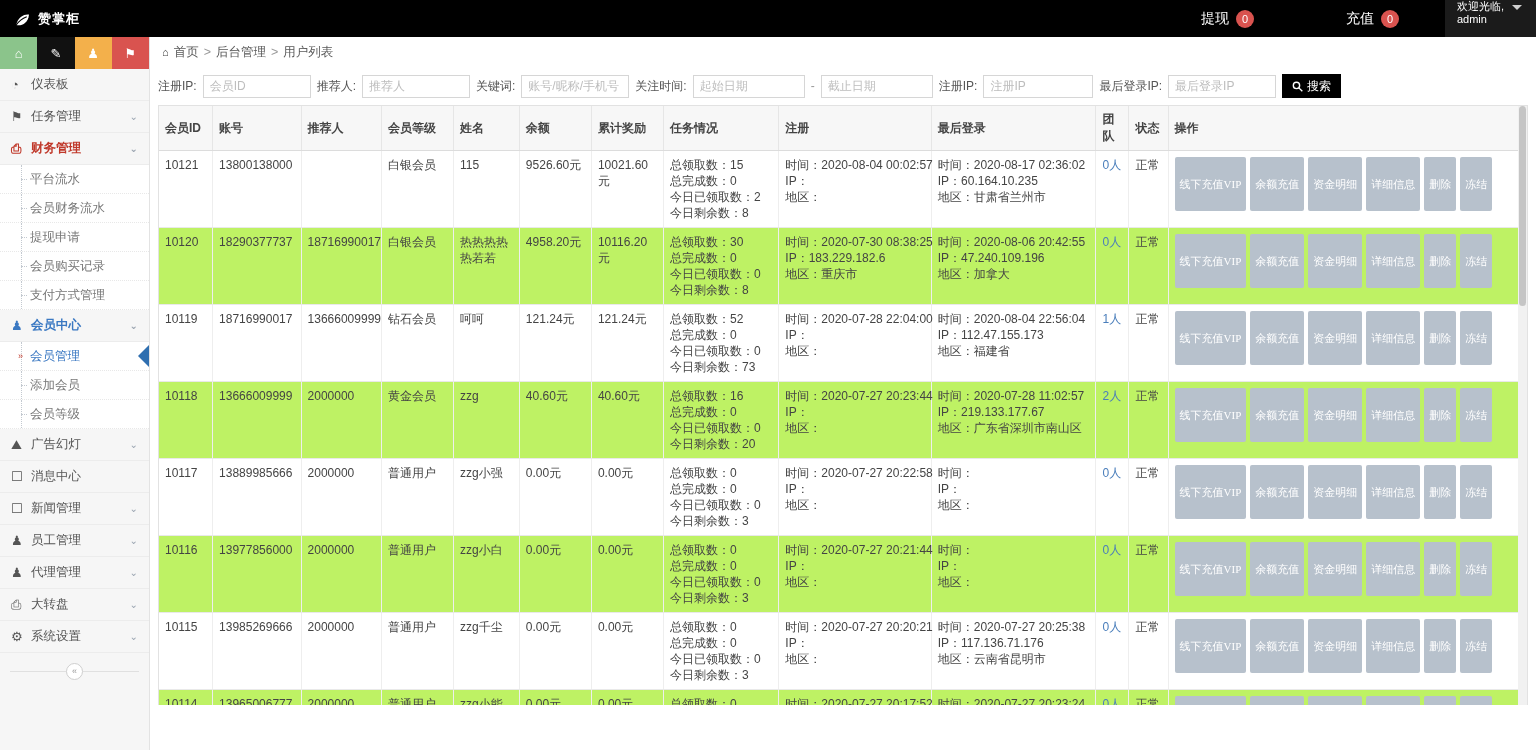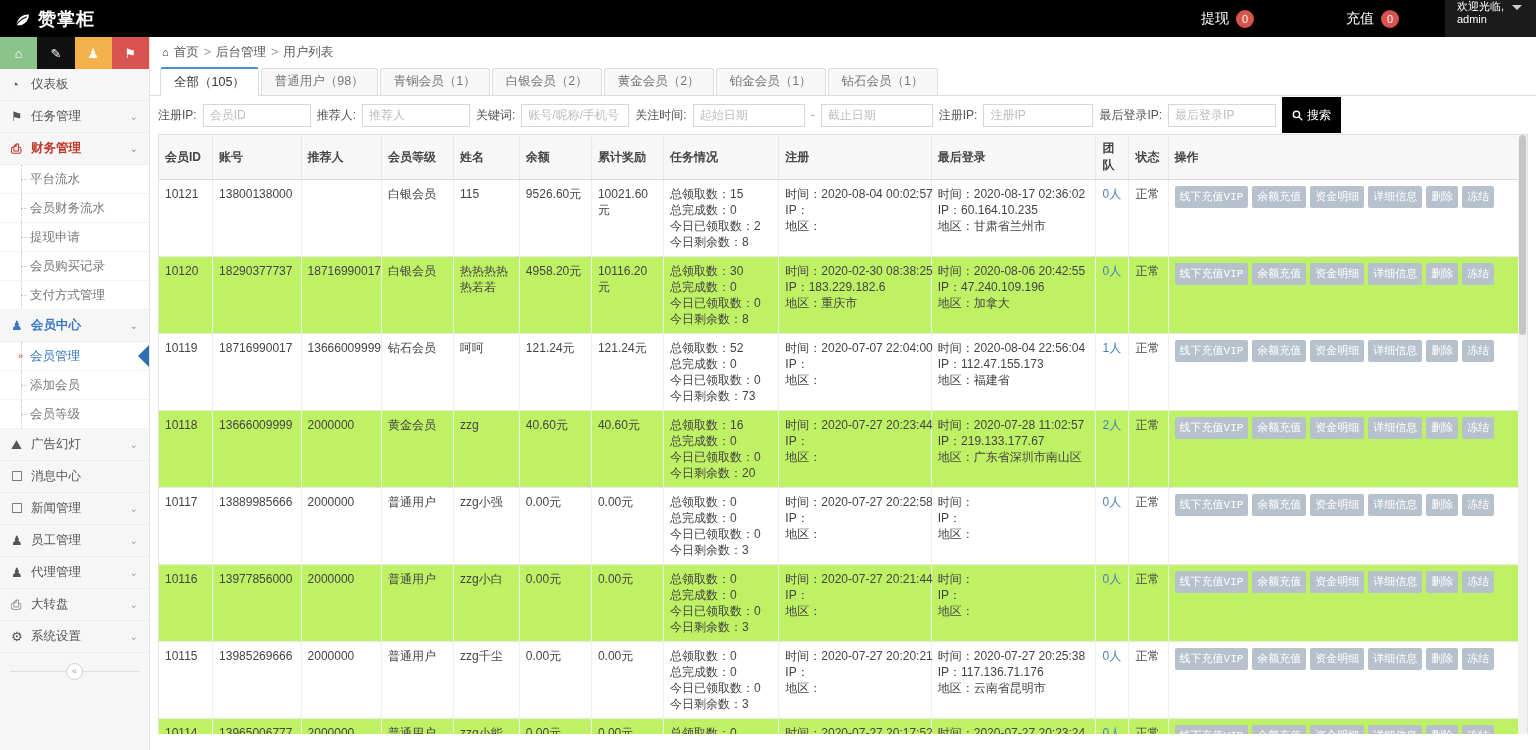--- a/index.html
+++ b/index.html
@@ -10,21 +10,21 @@
     font-size:12px; color:#333; background:#fff;
   }
 
   
   .topbar{
     position:absolute; top:0; left:0; width:1536px; height:37px;
     background:#000; color:#fff; display:flex; align-items:center;
   }
   .brand{ width:150px; display:flex; align-items:center; gap:6px; padding-left:14px;}
   .brand-leaf{ width:18px;height:18px; display:block;}
-  .brand-text{ font-size:18px; font-weight:bold; letter-spacing:1px;}
+  .brand-text{ font-size:13px; font-weight:bold; letter-spacing:1px;}
   .topspacer{ flex:1; }
   .top-item{ display:flex; align-items:center; gap:7px; font-size:14px; padding:0 46px; }
   .badge-red{
     background:#d9534f; color:#fff; border-radius:10px;
     min-width:18px; height:18px; line-height:18px; text-align:center;
     font-size:11px; padding:0 5px; display:inline-block;
   }
   .userbox{
     display:flex; gap:8px; padding:0 14px 0 12px;
     height:37px; background:#1b1b1b; font-size:11px; line-height:13px;
@@ -92,21 +92,21 @@
   .flabel{ font-size:12px; color:#555; white-space:nowrap;}
   .finput{
     height:23px; border:1px solid #d6d6d6; background:#fff; padding:0 6px;
     font-size:12px; color:#333; font-family:inherit;
   }
   .finput::placeholder{ color:#bdbdbd; }
   .w-id{width:108px;} .w-ref{width:108px;} .w-kw{width:108px;}
   .w-date{width:112px;} .w-ip{width:110px;} .w-lip{width:108px;}
   .dash-sep{ color:#999; }
   .search-btn{
-    height:36px; background:#000; color:#fff; border:none; font-size:12px;
+    height:24px; background:#000; color:#fff; border:none; font-size:12px;
     padding:4px 10px; display:flex; align-items:center; gap:4px; cursor:pointer;
     font-family:inherit;
   }
 
   
   .tablewrap{ margin:0 8px; border:1px solid #e2e2e2; border-bottom:none; height:600px; overflow:hidden; position:relative;}
   table{ border-collapse:collapse; width:1368px; table-layout:fixed; }
   th{
     background:#f7f7f7; border-right:1px solid #e6e6e6; border-bottom:1px solid #dcdcdc;
     font-size:12px; font-weight:bold; color:#444; text-align:left; padding:5px 6px; height:22px;
@@ -114,22 +114,22 @@
   td{
     border-right:1px solid #eee; border-bottom:1px solid #e9e9e9;
     font-size:12px; color:#444; padding:6px 6px; vertical-align:top; line-height:16px;
   }
   tr.alt td{ background:#bef264; }
   .stack div{ white-space:nowrap; }
   .team-link{ color:#4a7ebb; text-decoration:none; cursor:pointer;}
   .status-txt{ color:#444; }
   .actbtns{ display:flex; flex-wrap:wrap; gap:4px; }
   .abtn{
-    background:#b7c1cc; color:#fff; border:none; font-size:11px; padding:5px 5px;
-    border-radius:2px; cursor:pointer; white-space:nowrap; font-family:Liberation Mono, monospace; line-height:12px;
+    background:#b7c1cc; color:#fff; border:none; font-size:11px; padding:21px 5px;
+    border-radius:2px; cursor:pointer; white-space:nowrap; font-family:Liberation Serif, serif; line-height:12px;
   }
   .scrollbar{
     position:absolute; right:0; top:0; width:9px; height:600px; background:#f1f1f1;
   }
   .scrollthumb{ position:absolute; right:1px; top:0; width:7px; height:200px; background:#c5c5c5; border-radius:4px;}
 </style>
 </head>
 <body>
 
 <div class="topbar">
@@ -262,29 +262,20 @@
 
   <div class="crumb">
     <span class="home-ic">⌂</span>
     <span>首页</span>
     <span class="sep">&gt;</span>
     <span>后台管理</span>
     <span class="sep">&gt;</span>
     <span>用户列表</span>
   </div>
 
-  <div class="tabs" id="tabs-host">
-      <div class="tab active">全部（105）</div>
-      <div class="tab">普通用户（98）</div>
-      <div class="tab">青铜会员（1）</div>
-      <div class="tab">白银会员（2）</div>
-      <div class="tab">黄金会员（2）</div>
-      <div class="tab">铂金会员（1）</div>
-      <div class="tab">钻石会员（1）</div>
-    </div>
 
   <div class="filters">
     <span class="flabel">注册IP:</span>
     <input class="finput w-id" placeholder="会员ID" style="">
     <span class="flabel">推荐人:</span>
     <input class="finput w-ref" placeholder="推荐人" style="">
     <span class="flabel">关键词:</span>
     <input class="finput w-kw" placeholder="账号/昵称/手机号" style="">
     <span class="flabel">关注时间:</span>
     <input class="finput w-date" placeholder="起始日期" style="">
@@ -383,21 +374,21 @@
             <td>热热热热热若若</td>
             <td>4958.20元</td>
             <td>10116.20元</td>
             <td class="stack">
               <div>总领取数：30</div>
               <div>总完成数：0</div>
               <div>今日已领取数：0</div>
               <div>今日剩余数：8</div>
             </td>
             <td class="stack">
-              <div>时间：2020-02-30 08:38:25</div>
+              <div>时间：2020-07-30 08:38:25</div>
               <div>IP：183.229.182.6</div>
               <div>地区：重庆市</div>
             </td>
             <td class="stack">
               <div>时间：2020-08-06 20:42:55</div>
               <div>IP：47.240.109.196</div>
               <div>地区：加拿大</div>
             </td>
             <td><a class="team-link">0人</a></td>
             <td class="status-txt">正常</td>
@@ -420,21 +411,21 @@
             <td>呵呵</td>
             <td>121.24元</td>
             <td>121.24元</td>
             <td class="stack">
               <div>总领取数：52</div>
               <div>总完成数：0</div>
               <div>今日已领取数：0</div>
               <div>今日剩余数：73</div>
             </td>
             <td class="stack">
-              <div>时间：2020-07-07 22:04:00</div>
+              <div>时间：2020-07-28 22:04:00</div>
               <div>IP：</div>
               <div>地区：</div>
             </td>
             <td class="stack">
               <div>时间：2020-08-04 22:56:04</div>
               <div>IP：112.47.155.173</div>
               <div>地区：福建省</div>
             </td>
             <td><a class="team-link">1人</a></td>
             <td class="status-txt">正常</td>

